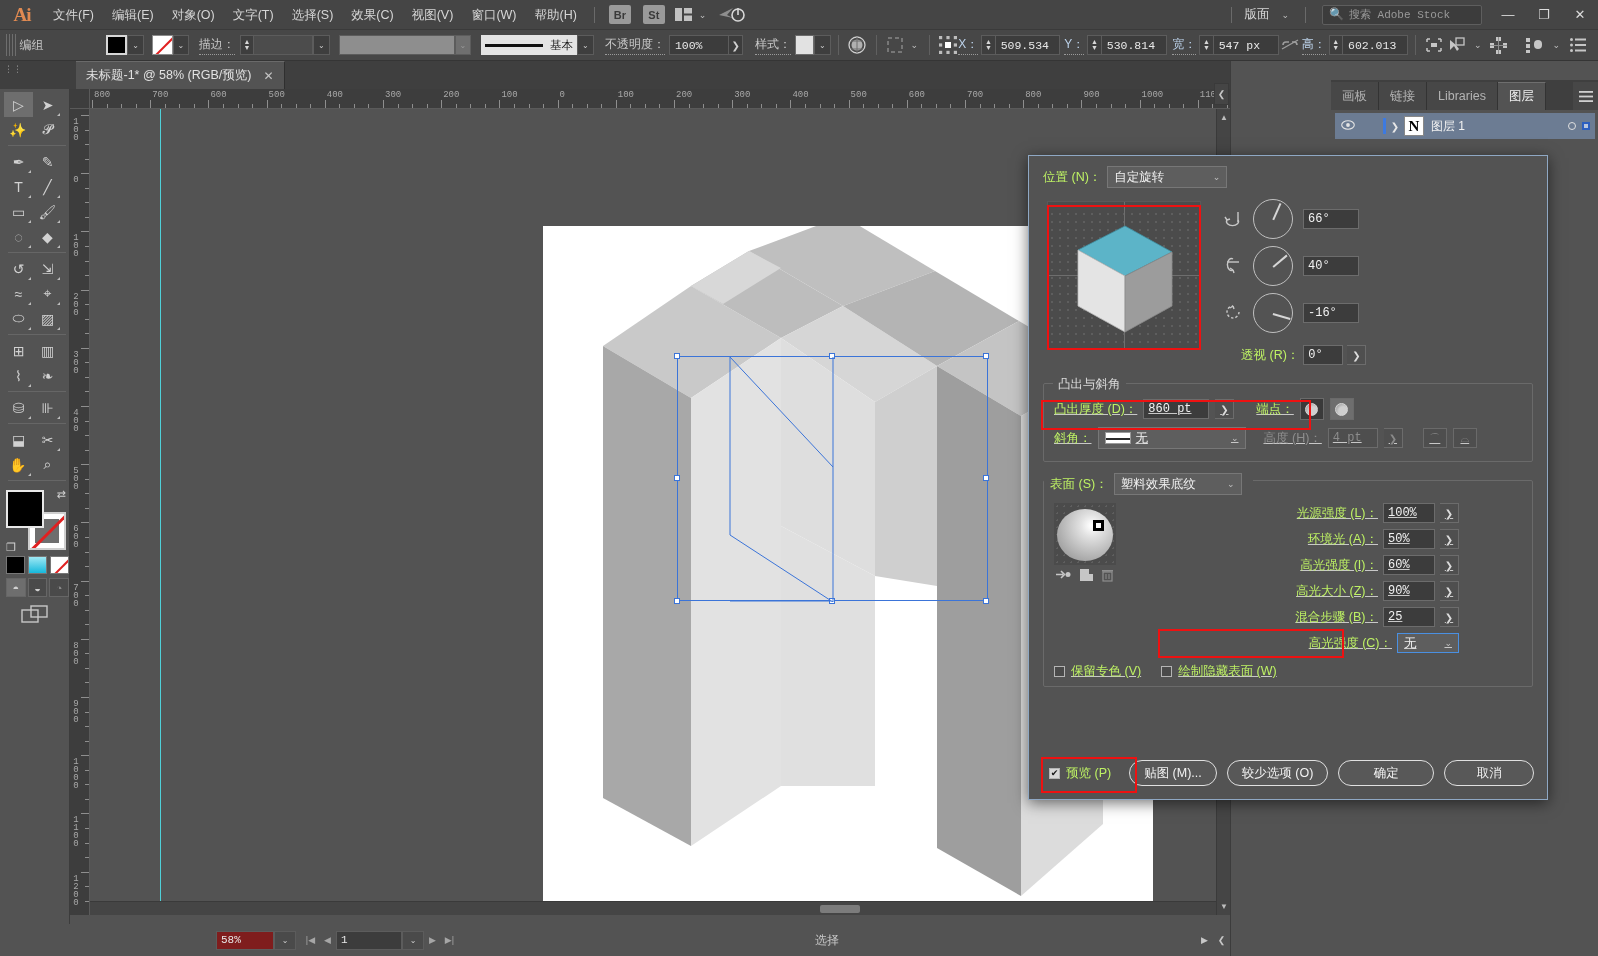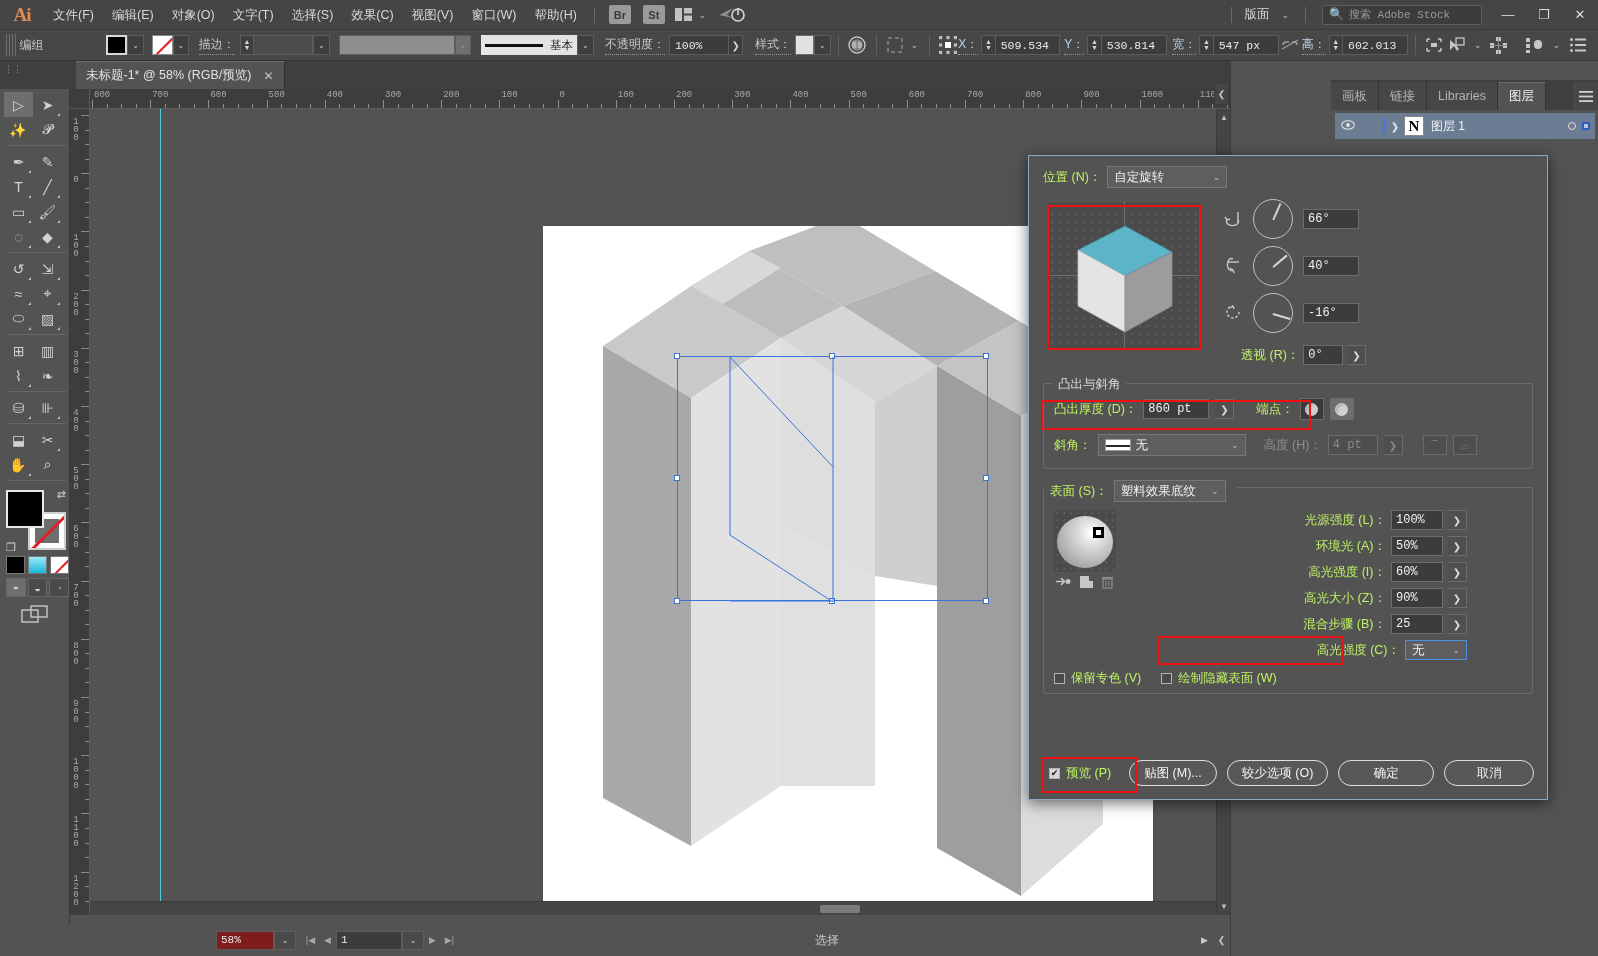--- a/index.html
+++ b/index.html
@@ -328,21 +328,21 @@
   }
   .dlg-input.dim { color:#8c8c8c; background:#4e4e4e; }
   .dlg-stepper {
     width:19px; height:20px; background:#4f4f4f; border:1px solid #6c6c6c;
     border-left:none; display:flex; align-items:center; justify-content:center;
     font-size:10px; color:#dcdcdc;
   }
   .dlg-stepper.dim { color:#8a8a8a; }
   .group-box {
     border:1px solid #6a6a6a; border-radius:2px; position:relative;
-    margin:14px 0 0 0; padding:14px 0 10px 10px;
+    margin:14px 0 0 0; padding:14px 8px 10px 10px;text-decoration:underline;
   }
   .group-title {
     position:absolute; left:9px; top:-8px; background:#535353; padding:0 5px;
     font-size:12.5px; color:#dcdcdc;
   }
   .redbox { position:absolute; border:2px solid #ee1111; pointer-events:none; }
 
   
   .cube-area {
     width:154px; height:148px; background:#4b4b4b;
@@ -1125,21 +1125,21 @@
           <div class="dlg-row" style="gap:4px;margin:12px 0 0 0;justify-content:flex-start">
             <span class="dlg-lbl" style="margin-left:18px">透视 (R)：</span>
             <span class="dlg-input" style="width:40px">0°</span>
             <span class="dlg-stepper">❯</span>
           </div>
         </div>
       </div>
 
       <div class="group-box" style="margin-top:18px">
         <div class="group-title">凸出与斜角</div>
-        <div class="dlg-row" style="margin-bottom:14px">
+        <div class="dlg-row" style="margin-bottom:7px">
           <span class="dlg-lbl">凸出厚度 (D)：</span>
           <span class="dlg-input" style="width:66px">860 pt</span>
           <span class="dlg-stepper">❯</span>
           <span style="width:10px"></span>
           <span class="dlg-lbl">端点：</span>
           <span class="cap-btn">
               <span class="cap-glyph"></span>
             </span>
           <span class="cap-btn alt">
               <span class="cap-glyph"></span>
@@ -1162,21 +1162,21 @@
           <span class="sm-btn">⌒</span>
           <span class="sm-btn">⌓</span>
         </div>
         <div class="redbox" style="left:-3px;top:16px;width:270px;height:30px"></div>
       </div>
 
       <div class="group-box" style="margin-top:18px;padding-bottom:6px">
         <div class="group-title" style="left:0;padding-left:0">
           <span style="display:inline-flex;align-items:center;gap:6px;background:#535353;padding:0 6px">
             <span class="dlg-lbl">表面 (S)：</span>
-            <span class="dlg-select" style="width:112px">
+            <span class="dlg-select" style="width:128px">
               <span>塑料效果底纹</span>
               <span class="chev">⌄</span>
             </span>
           </span>
         </div>
 
         <div style="display:flex;gap:14px;margin-top:8px">
           <div>
             <div class="sphere-prev">
               <div class="sphere"></div>

